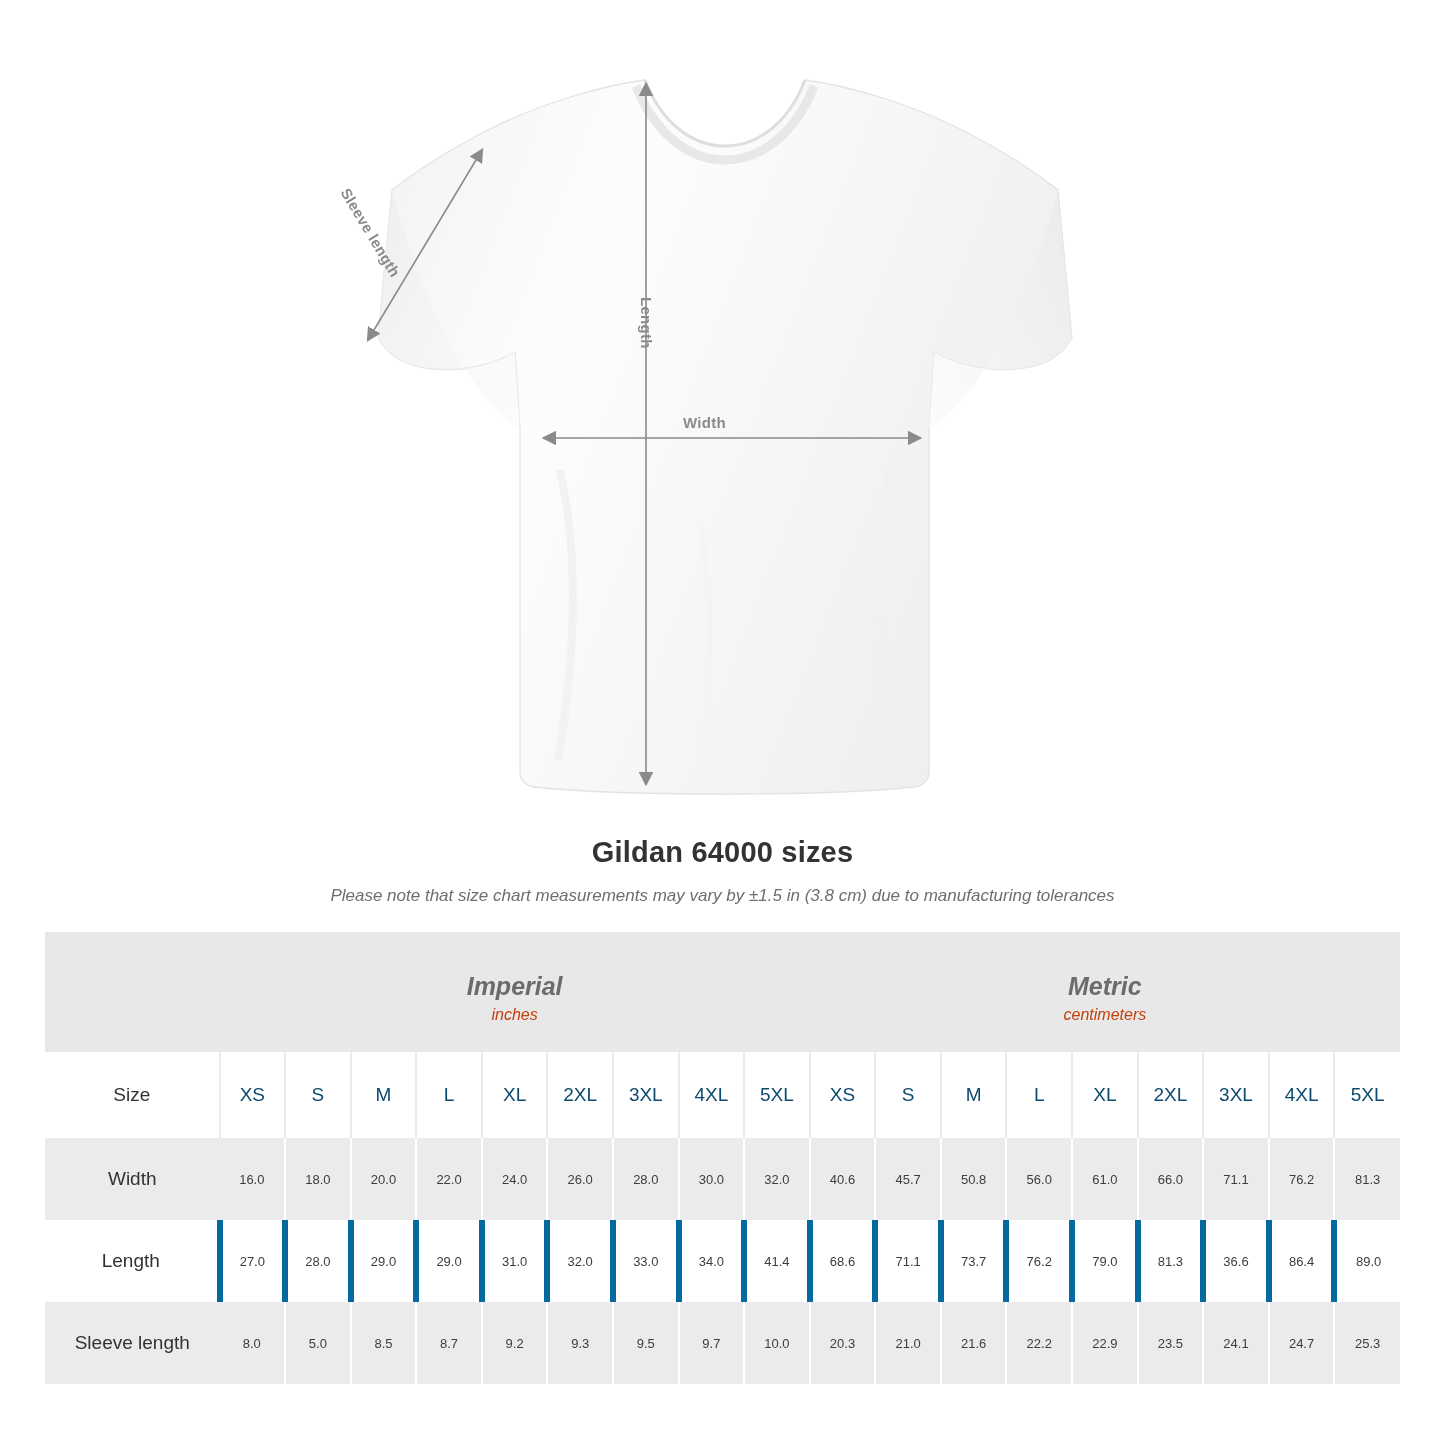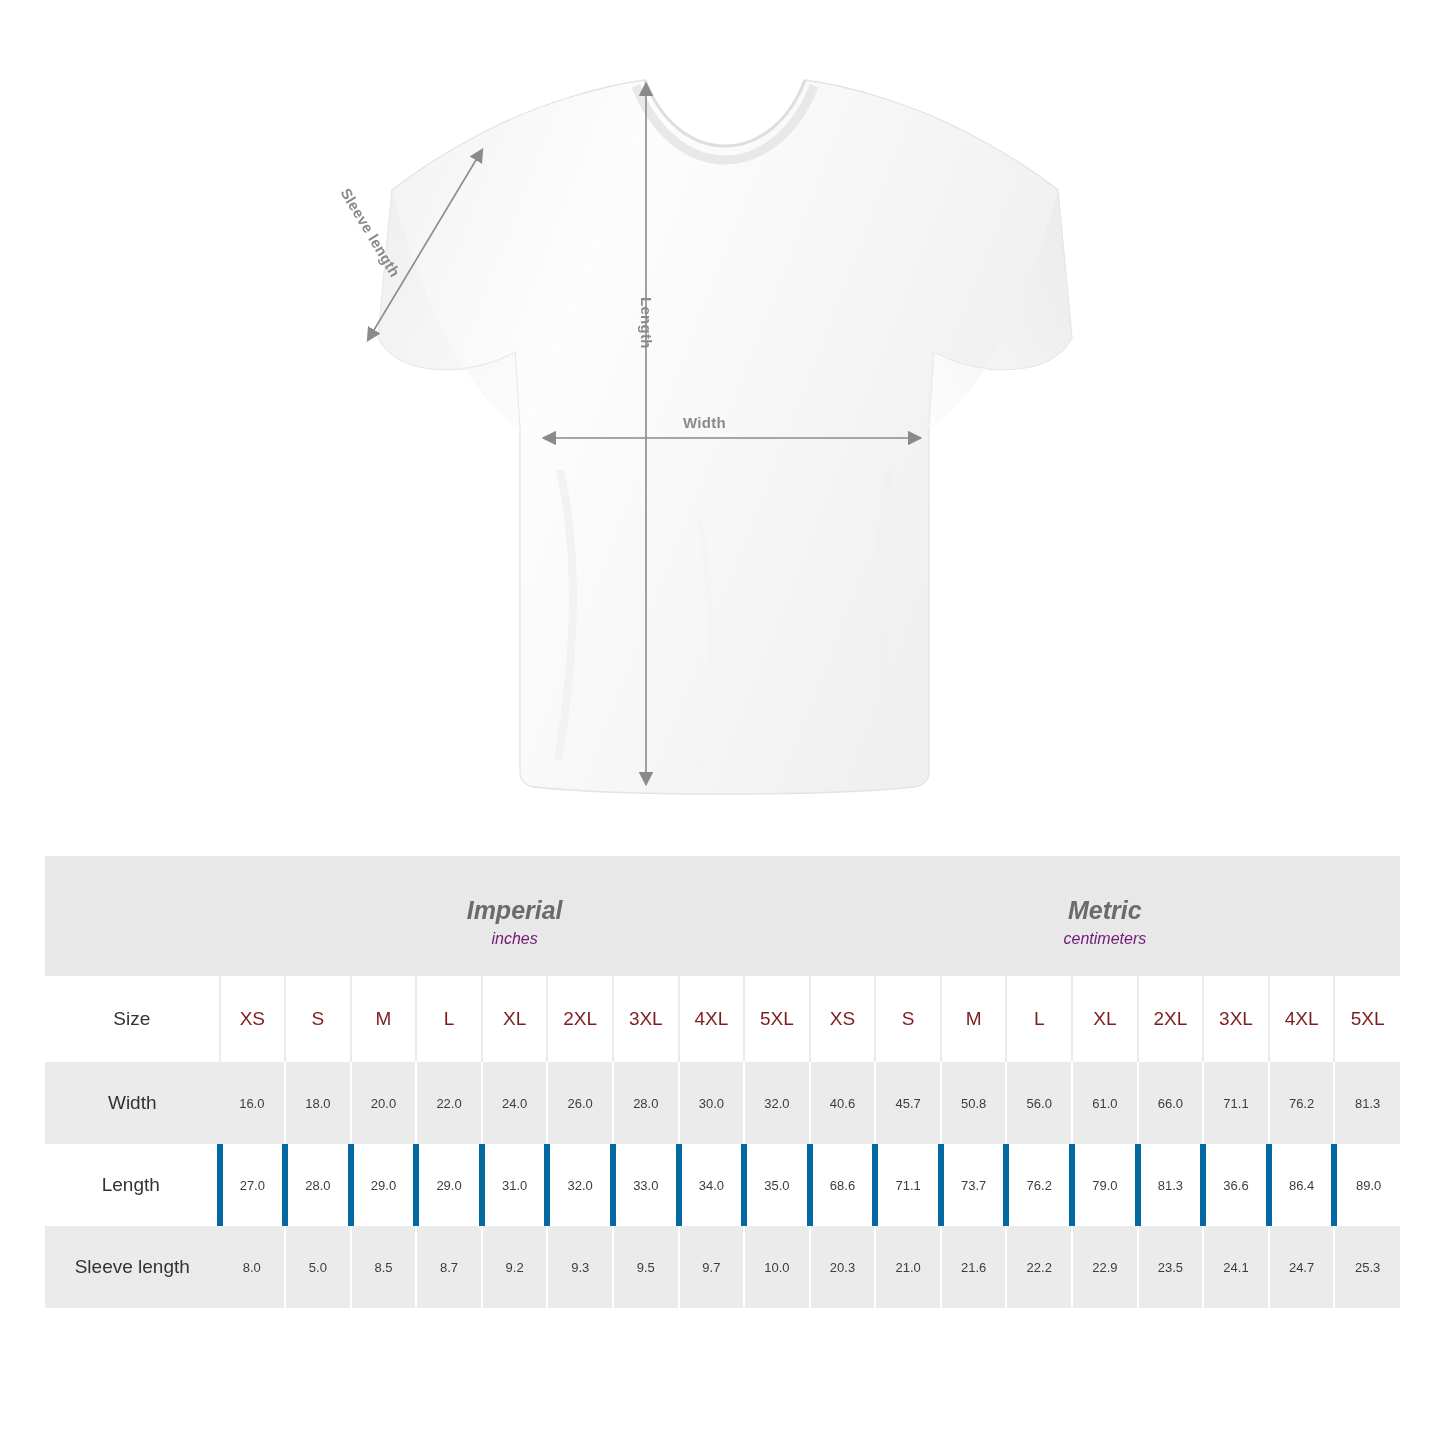--- a/index.html
+++ b/index.html
@@ -102,30 +102,30 @@
     font-size: 25px;
     font-style: italic;
     font-weight: bold;
     color: #6b6b6b;
     line-height: 1.15;
     margin-top: 12px;
   }
   .unit-sub {
     font-size: 16px;
     font-style: italic;
-    color: #701a75;
+    color: #c2410c;
     margin-top: 6px;
   }
   
   .size-row td {
     height: 84px;
     background: #ffffff;
     font-size: 19px;
     font-weight: bold;
-    color: #7f1d1d;
+    color: #0c4a6e;
   }
   .size-row td.rowhead {
     font-size: 19px;
     margin-top: 16px;
   }
   .data-row td {
     height: 80px;
     font-size: 13px;
     color: #3d3d3d;
   }
@@ -220,20 +220,24 @@
       <line x1="646" y1="84" x2="646" y2="784" stroke="#8a8a8a" stroke-width="1.6" marker-start="url(#arrTail)" marker-end="url(#arrHead)"></line>
 
       <line x1="544" y1="438" x2="920" y2="438" stroke="#8a8a8a" stroke-width="1.6" marker-start="url(#arrTail)" marker-end="url(#arrHead)"></line>
     </svg>
 
     <div class="dim-label label-sleeve">Sleeve length</div>
     <div class="dim-label label-length">Length</div>
     <div class="dim-label label-width">Width</div>
   </div>
 
+  <div class="title-block">
+    <div class="chart-title">Gildan 64000 sizes</div>
+    <div class="chart-note">Please note that size chart measurements may vary by ±1.5 in (3.8 cm) due to manufacturing tolerances</div>
+  </div>
 
   <div class="table-wrap">
     <table class="size-table">
       <colgroup>
         <col style="width:173px">
         <col style="width:65px">
           <col style="width:65px">
           <col style="width:65px">
           <col style="width:65px">
         <col style="width:65px">
@@ -312,21 +316,21 @@
         <tr class="data-row plain">
           <td class="rowhead">Length</td>
           <td class="val firstval">27.0</td>
           <td class="val">28.0</td>
           <td class="val">29.0</td>
           <td class="val">29.0</td>
           <td class="val">31.0</td>
           <td class="val">32.0</td>
           <td class="val">33.0</td>
           <td class="val">34.0</td>
-          <td class="val">35.0</td>
+          <td class="val">41.4</td>
           <td class="val">68.6</td>
           <td class="val">71.1</td>
           <td class="val">73.7</td>
           <td class="val">76.2</td>
           <td class="val">79.0</td>
           <td class="val">81.3</td>
           <td class="val">36.6</td>
           <td class="val">86.4</td>
           <td class="val">89.0</td>
         </tr>

